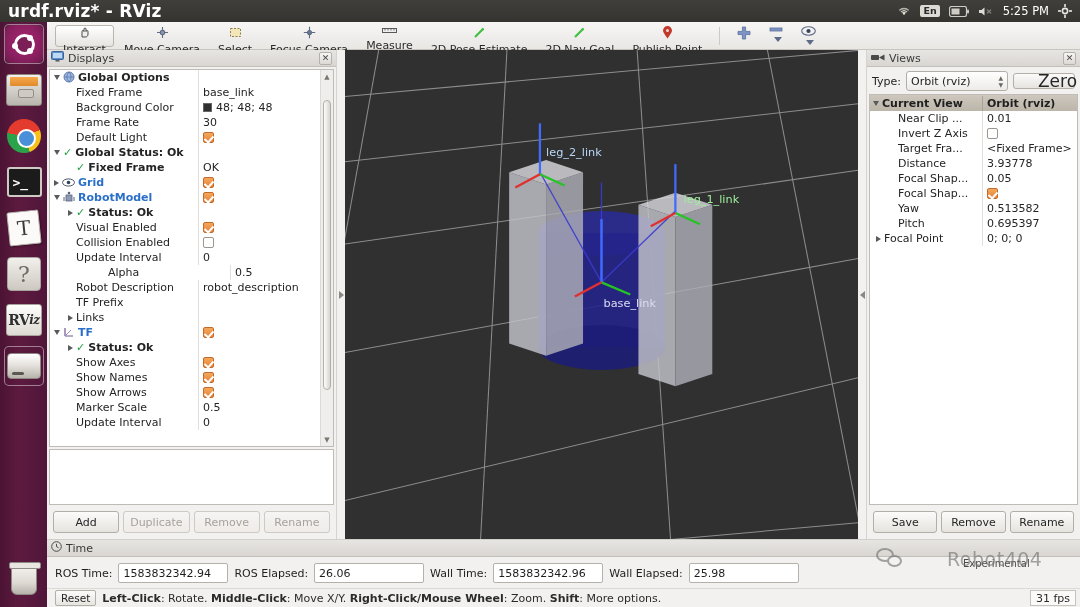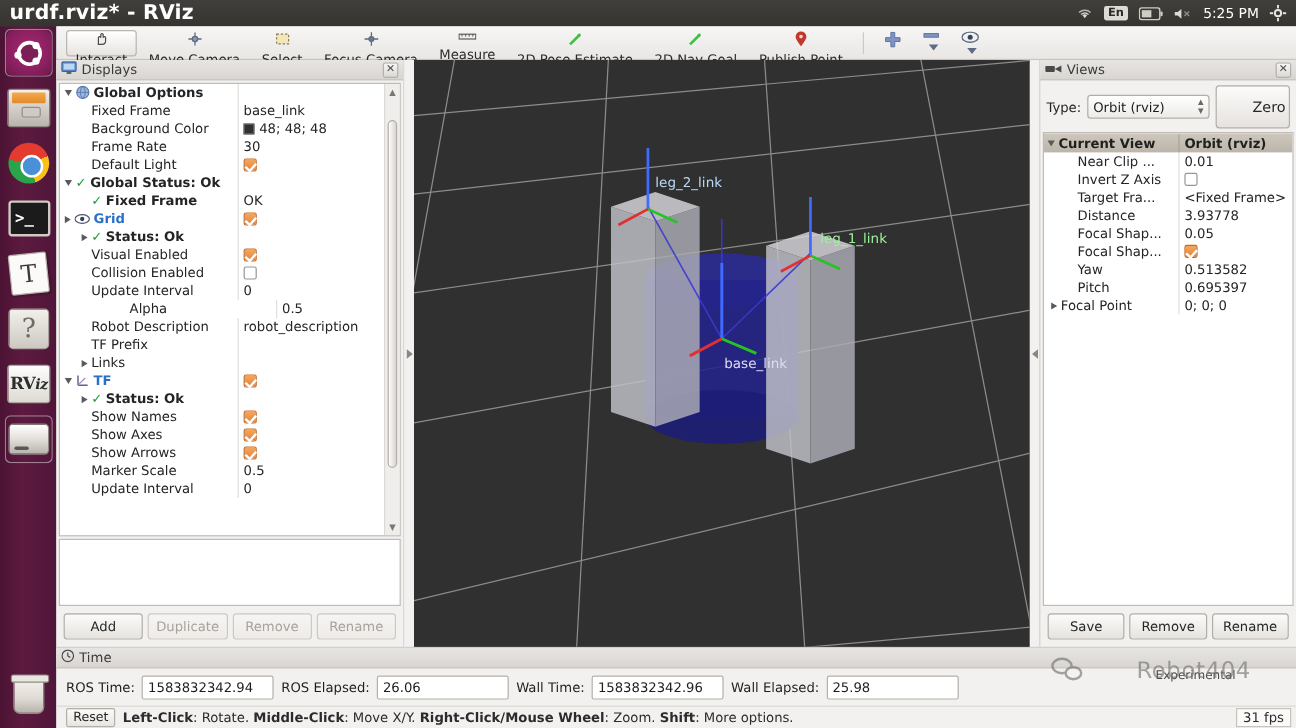--- a/index.html
+++ b/index.html
@@ -231,22 +231,22 @@
   .views-panel { width: 214px; flex: 0 0 214px; border-left: 1px solid #d6d2cd; }
   .views-type-row { display: flex; align-items: center; gap: 5px; padding: 4px 5px 3px 5px; }
   .views-type-row .lbl { font-size: 11px; color: #242424; }
   .combo {
     flex: 1; height: 20px; border: 1px solid #b2aea8; border-radius: 3px;
     background: linear-gradient(to bottom,#ffffff,#ecebe8); display: flex; align-items: center;
     padding: 0 4px; font-size: 11px; color: #1d1d1d; position: relative;
   }
   .spin { margin-left: auto; display: flex; flex-direction: column; gap: 2px; color: #6c6861; }
   .spin i { font-style: normal; font-size: 6px; line-height: 5px; }
-  .zero-btn { width: 62px; height: 36px; border: 1px solid #b2aea8; border-radius: 3px;
-    background: linear-gradient(to bottom,#fcfbfa,#e6e3df); font-size: 12px;
+  .zero-btn { width: 62px; height: 16px; border: 1px solid #b2aea8; border-radius: 3px;
+    background: linear-gradient(to bottom,#fcfbfa,#e6e3df); font-size: 17px;
     display: flex; align-items: center; justify-content: center; color: #262626; padding-left: 27px; }
   .views-tree {
     flex: 1; background: #ffffff; border: 1px solid #bfbbb6; margin: 0 2px 2px 2px;
     min-height: 0; overflow: hidden;
   }
   .vrow { display: flex; align-items: center; height: 15px; font-size: 11px; color: #242424; }
   .vrow .vl { width: 112px; flex: 0 0 112px; display: flex; align-items: center;
     overflow: hidden; white-space: nowrap; }
   .vrow .vr { flex: 1; padding-left: 4px; border-left: 1px solid #e2dfdb; height: 15px;
     display: flex; align-items: center; overflow: hidden; white-space: nowrap; }
@@ -573,20 +573,34 @@
                       <ellipse cx="6.5" cy="4.5" rx="6" ry="3.6" fill="none" stroke="#4a5568" stroke-width="1"></ellipse>
                       <circle cx="6.5" cy="4.5" r="1.8" fill="#35405a"></circle>
                     </svg></span>
                   <span class="name-link">Grid</span>
                 </span>
                 <span class="tr">
                   <span class="chk on"></span>
                 </span>
               </div>
               <div class="trow">
+                <span class="tl" style="padding-left: 4px;">
+                  <span class="arrow-d"></span>
+                  <span class="ind"><svg width="12" height="12" viewBox="0 0 12 12" style="margin-right:3px;vertical-align:-2px">
+                      <rect x="3" y="4" width="6" height="6" fill="#8d9ab3" stroke="#56617a" stroke-width=".8"></rect>
+                      <circle cx="6" cy="2" r="1.3" fill="#56617a"></circle>
+                      <path d="M1 10 V6 M11 10 V6" stroke="#56617a" stroke-width="1"></path>
+                    </svg></span>
+                  <span class="name-link">RobotModel</span>
+                </span>
+                <span class="tr">
+                  <span class="chk on"></span>
+                </span>
+              </div>
+              <div class="trow">
                 <span class="tl" style="padding-left: 18px;">
                   <span class="arrow-r"></span>
                   <span class="ind ok-tick">✓</span>
                   <span class="name-bold">Status: Ok</span>
                 </span>
                 <span class="tr"></span>
               </div>
               <div class="trow">
                 <span class="tl" style="padding-left: 18px;">
                   <span class="arrow-sp"></span>
@@ -657,30 +671,30 @@
                 <span class="tl" style="padding-left: 18px;">
                   <span class="arrow-r"></span>
                   <span class="ind ok-tick">✓</span>
                   <span class="name-bold">Status: Ok</span>
                 </span>
                 <span class="tr"></span>
               </div>
               <div class="trow">
                 <span class="tl" style="padding-left: 18px;">
                   <span class="arrow-sp"></span>
-                  <span>Show Names</span>
+                  <span>Show Axes</span>
                 </span>
                 <span class="tr">
                   <span class="chk on"></span>
                 </span>
               </div>
               <div class="trow">
                 <span class="tl" style="padding-left: 18px;">
                   <span class="arrow-sp"></span>
-                  <span>Show Axes</span>
+                  <span>Show Names</span>
                 </span>
                 <span class="tr">
                   <span class="chk on"></span>
                 </span>
               </div>
               <div class="trow">
                 <span class="tl" style="padding-left: 18px;">
                   <span class="arrow-sp"></span>
                   <span>Show Arrows</span>
                 </span>

